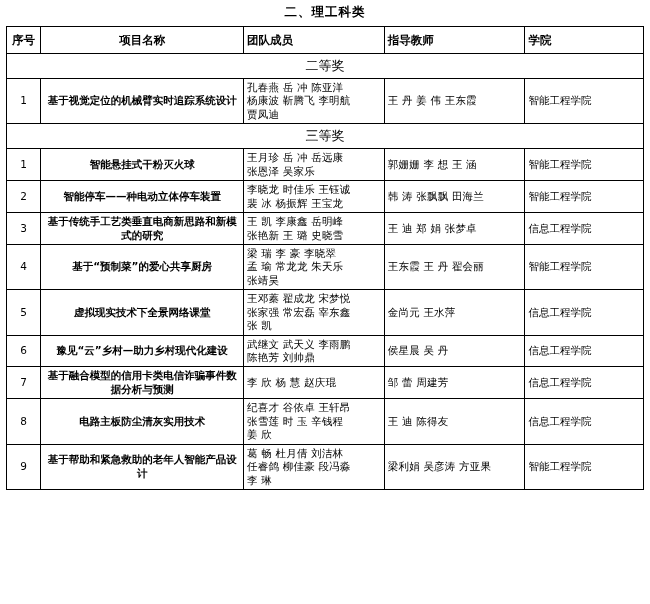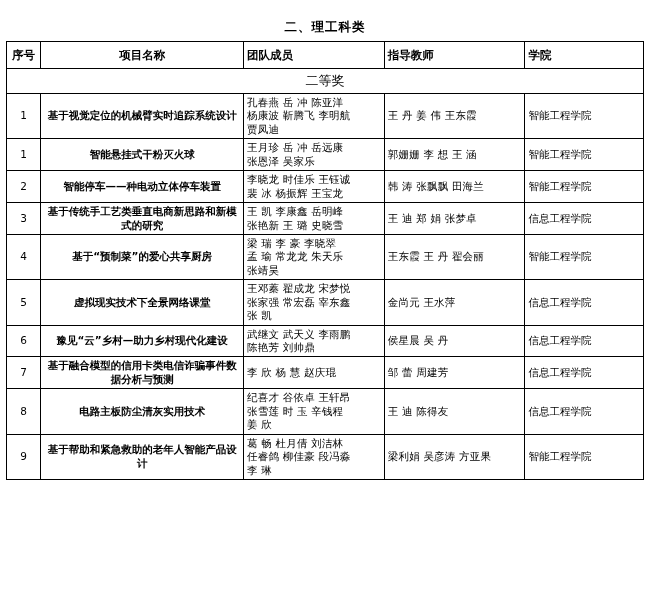--- a/index.html
+++ b/index.html
@@ -11,21 +11,20 @@
     width: 650px;
     height: 604px;
     font-family: "DejaVu Sans", "Liberation Sans", sans-serif;
     color: #000000;
     overflow: hidden;
   }
   .page {
     width: 650px;
     box-sizing: border-box;
     padding: 0 0;
-    margin-top: 15px;
   }
   .doc-title {
     text-align: center;
     font-size: 12.5px;
     font-weight: bold;
     letter-spacing: 1px;
     padding: 4px 0 5px 0;
   }
   table.grid {
     width: 638px;
@@ -111,20 +110,23 @@
             <span class="cellline">杨康波 靳腾飞 李明航</span>
             <span class="cellline">贾凤迪</span>
           </td>
           <td class="c-teacher">
             <span class="cellline">王 丹 姜 伟 王东霞</span>
           </td>
           <td class="c-college">
             <span class="cellline">智能工程学院</span>
           </td>
         </tr>
+        <tr class="group-row">
+          <td colspan="5">三等奖</td>
+        </tr>
         <tr>
           <td class="c-seq">
             <span class="cellline">1</span>
           </td>
           <td class="c-proj">
             <span class="cellline">智能悬挂式干粉灭火球</span>
           </td>
           <td class="c-team">
             <span class="cellline">王月珍 岳 冲 岳远康</span>
             <span class="cellline">张恩泽 吴家乐</span>

